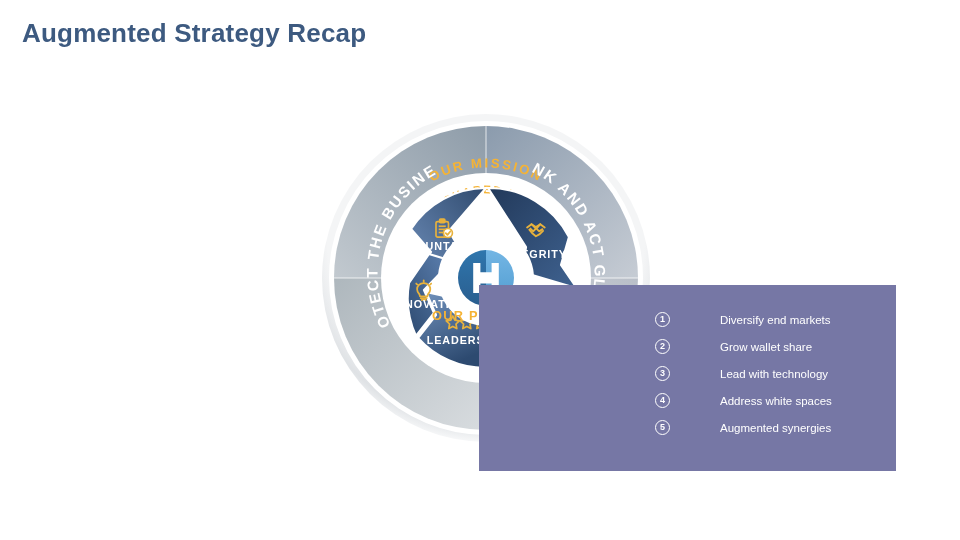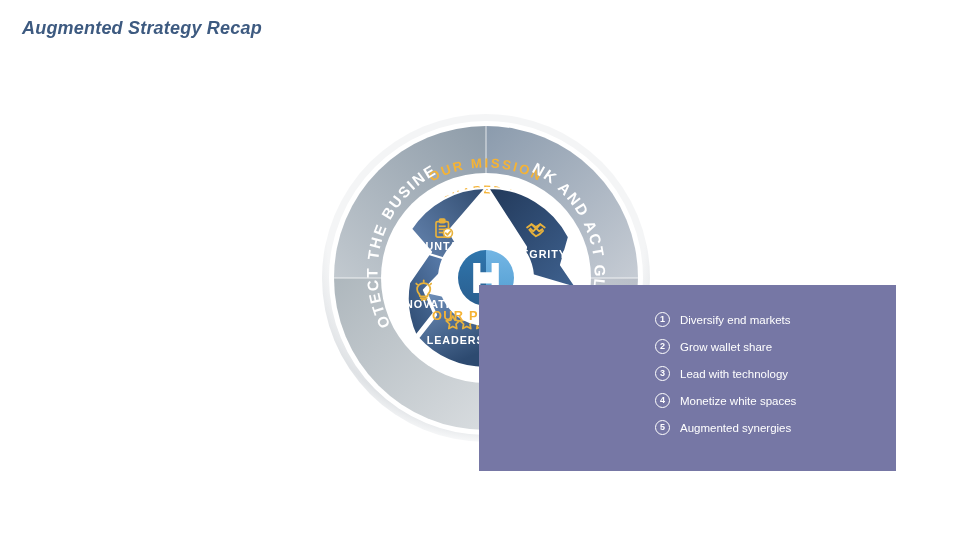--- a/index.html
+++ b/index.html
@@ -13,23 +13,22 @@
     position: relative;
     overflow: hidden;
     font-family: "Liberation Sans", sans-serif;
   }
 
   
   #slide-title {
     position: absolute;
     left: 22px;
     top: 18px;
-    font-size: 18px;
-    font-weight: bold;
-    font-style: italic;
+    font-size: 26px;
+    font-weight: bold;
     color: #3d5a80;
     letter-spacing: 0.2px;
     white-space: nowrap;
   }
 
   
   #wheel {
     position: absolute;
     left: 316px;
     top: 108px;
@@ -111,20 +110,21 @@
     align-items: center;
     justify-content: center;
     margin-right: 10px;
     box-sizing: border-box;
     line-height: 1;
   }
   .item-text {
     color: #ffffff;
     font-size: 11.5px;
     white-space: nowrap;
+    margin-left: 40px;
   }
 </style>
 </head>
 <body>
 
 <div id="slide-title">Augmented Strategy Recap</div>
 
 <div id="wheel">
   <svg width="340" height="340" viewBox="0 0 170 170" xmlns="http://www.w3.org/2000/svg">
     <defs>
@@ -320,19 +320,19 @@
   <div class="list-item">
     <div class="num-badge">2</div>
     <div class="item-text">Grow wallet share</div>
   </div>
   <div class="list-item">
     <div class="num-badge">3</div>
     <div class="item-text">Lead with technology</div>
   </div>
   <div class="list-item">
     <div class="num-badge">4</div>
-    <div class="item-text">Monetize white spaces</div>
+    <div class="item-text">Address white spaces</div>
   </div>
   <div class="list-item">
     <div class="num-badge">5</div>
     <div class="item-text">Augmented synergies</div>
   </div>
 </div>
 
 </body></html>

